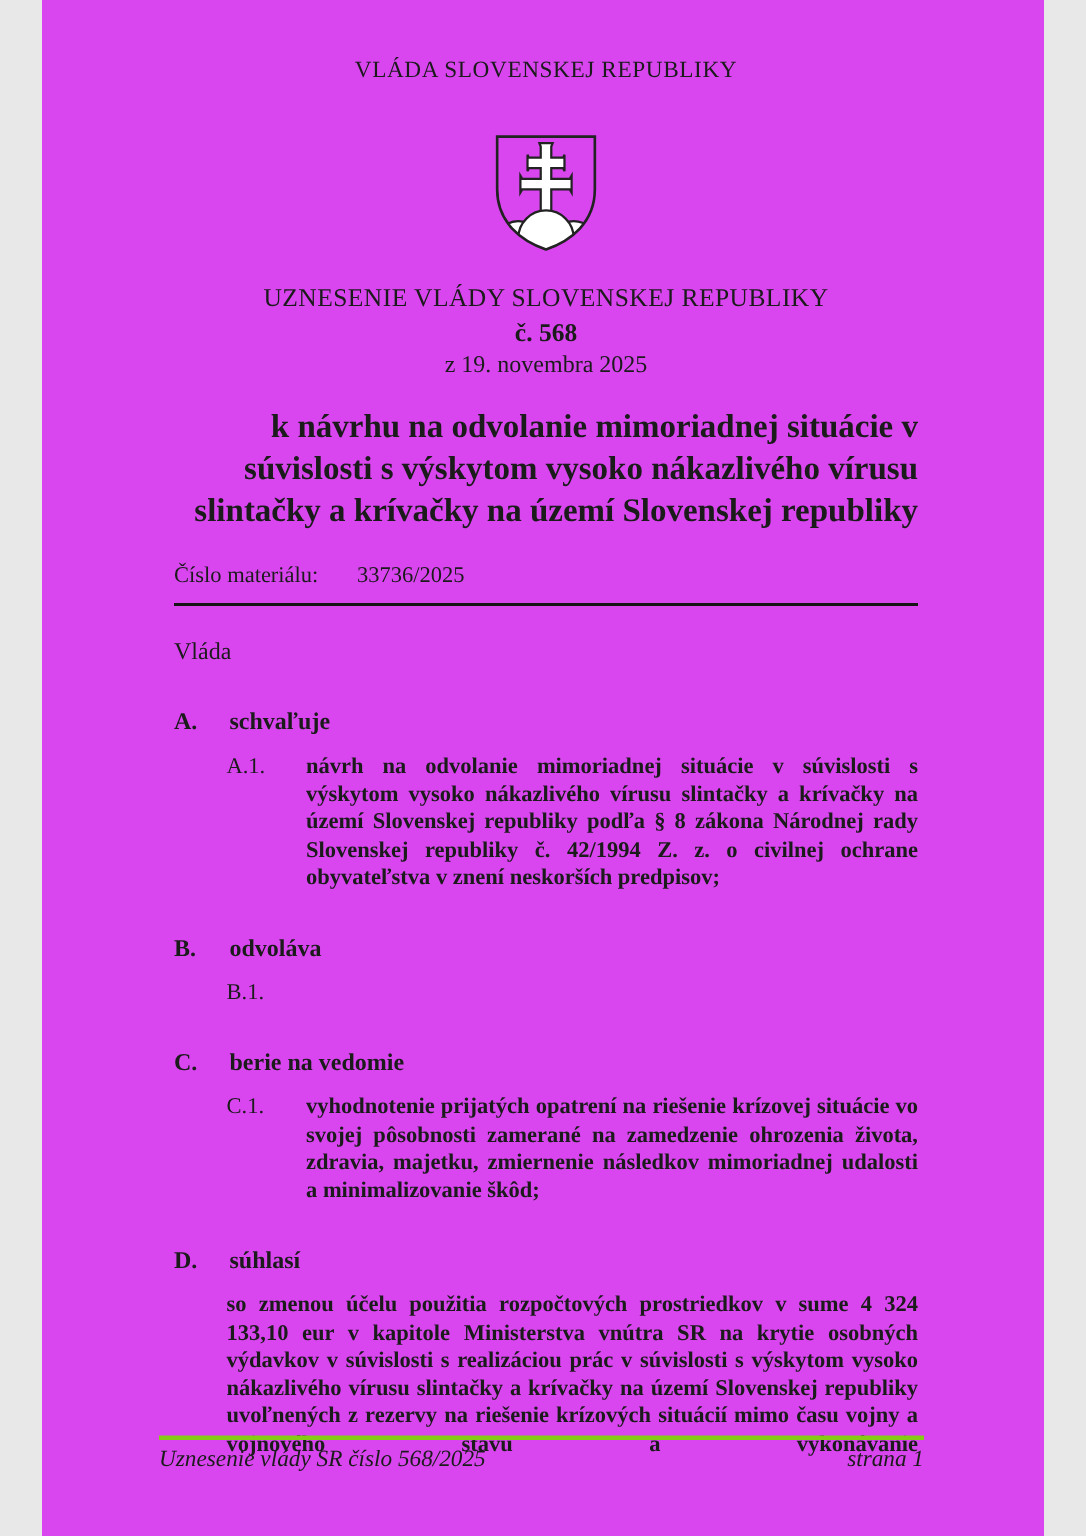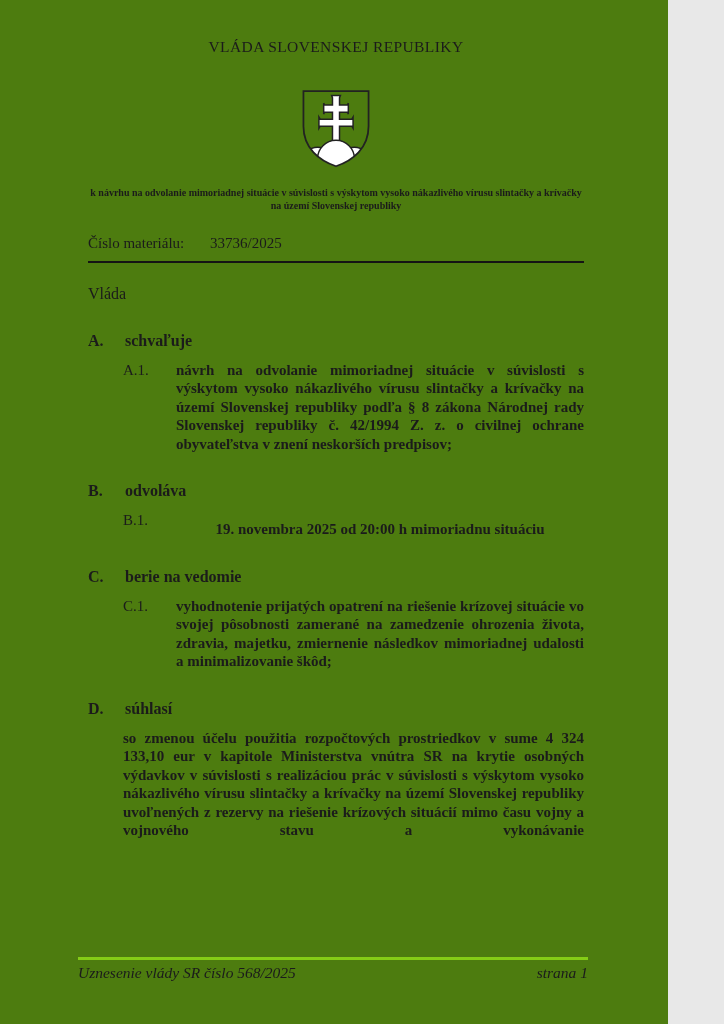--- a/index.html
+++ b/index.html
@@ -1,41 +1,42 @@
 <!DOCTYPE html>
 <html><head>
 <meta charset="utf-8">
 <style>
   html,body{margin:0;padding:0;background:#e8e8e8;}
   .page{
     position:relative;
     width:668px;height:1024px;
-    background:#4d7c0f;
+    background:#d946ef;
     font-family:"Liberation Serif","DejaVu Serif",serif;
     color:#1b1b1b;
     box-sizing:border-box;
     padding:38px 84px 0 88px;
     overflow:hidden;
+    margin-left:28px;
   }
   .org-header{
     text-align:center;
     font-size:15.5px;
     letter-spacing:.4px;
     margin-bottom:0;
   }
   .emblem{margin-top:28px;text-align:center;height:88px;}
   .title-block{margin-top:16px;text-align:center;line-height:1.3;}
   .title-line1{font-size:17px;letter-spacing:.3px;}
   .title-number{font-size:17px;font-weight:bold;margin-top:1px;}
   .title-date{font-size:16px;margin-top:1px;}
   .subject{
     margin-top:15px;
-    text-align:center;
+    text-align:right;
     font-weight:bold;
-    font-size:10px;
+    font-size:22px;
     line-height:1.28;
   }
   .meta{margin-top:22px;font-size:15px;}
   .meta-row{margin-bottom:9px;display:flex;}
   .meta-label{width:122px;flex:0 0 122px;}
   .divider{margin-top:5px;border-top:2px solid #141414;}
   .body-heading{
     margin:22px 0 0 0;
     font-size:16px;
     font-weight:normal;
@@ -82,20 +83,25 @@
                  L 46,66 L 46,48 L 32,48 L 30.6,50.4 L 30.6,37.6 L 32,40 L 46,40
                  L 46,32 L 37,32 L 36,34.2 L 36,21.8 L 37,24 L 46,24 L 46,15.5 Z"></path>
         <circle class="ln" cx="29" cy="89" r="17"></circle>
         <circle class="ln" cx="71" cy="89" r="17"></circle>
         <circle class="ln" cx="50" cy="85" r="21"></circle>
       </g>
       <path d="M 13,8 L 87,8 L 87,48 C 87,73 69,87 50,93.5 C 31,87 13,73 13,48 Z" fill="none" stroke="#222" stroke-width="2"></path>
     </svg>
   </div>
 
+  <div class="title-block">
+    <div class="title-line1">UZNESENIE VLÁDY SLOVENSKEJ REPUBLIKY</div>
+    <div class="title-number">č. 568</div>
+    <div class="title-date">z 19. novembra 2025</div>
+  </div>
 
   <div class="subject">k návrhu na odvolanie mimoriadnej situácie v súvislosti s výskytom vysoko nákazlivého vírusu slintačky a krívačky na území Slovenskej republiky</div>
 
   <div class="meta">
     <div class="meta-row">
       <span class="meta-label">Číslo materiálu:</span>
       <span class="meta-value">33736/2025</span>
     </div>
   </div>
 
@@ -117,21 +123,20 @@
   </div>
 
   <div class="section">
     <div class="section-heading">
       <span class="section-letter">B.</span>
       <span class="section-title">odvoláva</span>
     </div>
     <div class="item">
       <span class="item-number">B.1.</span>
       <div class="item-body">
-        <div class="bold-center">19. novembra 2025 od 20:00 h mimoriadnu situáciu</div>
       </div>
     </div>
   </div>
 
   <div class="section">
     <div class="section-heading">
       <span class="section-letter">C.</span>
       <span class="section-title">berie na vedomie</span>
     </div>
     <div class="item">

